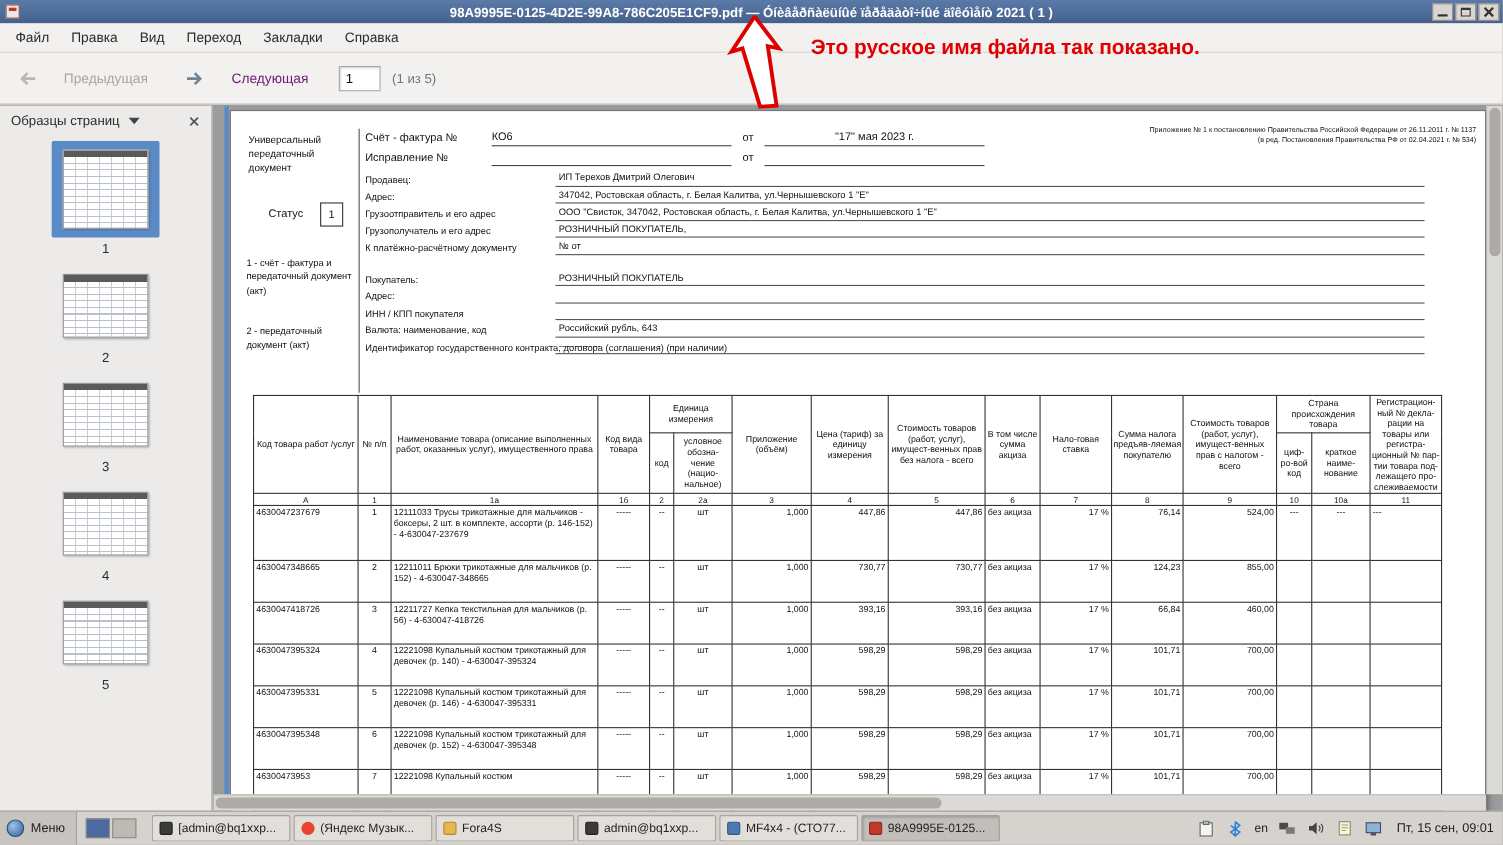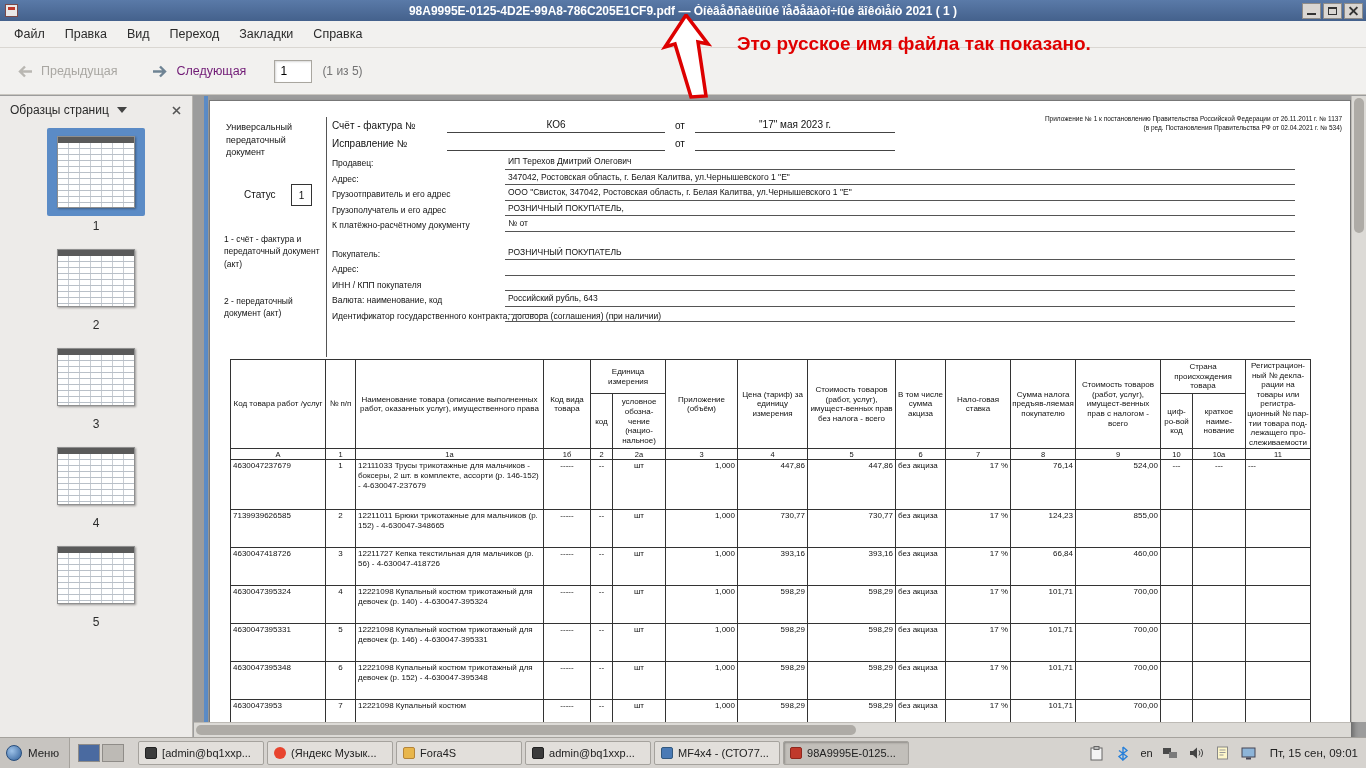--- a/index.html
+++ b/index.html
@@ -20,21 +20,21 @@
   .win-btn.close::after { transform:rotate(-45deg); }
 
   
   .menubar { position:absolute; top:21px; left:0; right:0; height:27px; background:#f2f1ef;
     border-bottom:1px solid #dad7d2; display:flex; align-items:stretch; padding-left:4px; }
   .menu-item { padding:6px 10px 0 10px; font-size:12.5px; color:#2b2b2b; }
 
   
   .toolbar { position:absolute; top:48px; left:0; right:0; height:47px; background:#f2f1ef;
     border-bottom:1px solid #c9c6c0; display:flex; align-items:center; }
-  .tool-btn { display:flex; align-items:center; gap:7px; font-size:12.5px; padding:6px 6px; }
+  .tool-btn { display:flex; align-items:center; gap:24px; font-size:12.5px; padding:6px 6px; }
   .tool-prev { margin-left:10px; color:#a9a7a2; }
   .tool-next { margin-left:22px; color:#701a75; }
   .page-input { margin-left:22px; width:38px; height:23px; background:#fff; border:1px solid #a9a69f;
     box-shadow:inset 1px 1px 2px rgba(0,0,0,.15); font-size:12px; padding:2px 5px; font-family:"Liberation Sans",sans-serif; }
   .page-info { margin-left:10px; font-size:12px; color:#737373; }
   .zoom-combo { margin-left:62px; width:155px; height:29px; background:#fff; border:1px solid #a9a69f;
     border-radius:2px; display:flex; align-items:center; padding-left:9px; font-size:12px; color:#222; position:relative; }
   .zoom-arrow { position:absolute; right:9px; top:12px; width:0; height:0;
     border-left:5px solid transparent; border-right:5px solid transparent; border-top:6px solid #444; }
 
@@ -78,21 +78,21 @@
   .inv-vrule { position:absolute; left:116px; top:16px; height:240px; border-left:1px solid #555; }
   .inv-status-lbl { position:absolute; left:34px; top:88px; font-size:10px; }
   .inv-status-box { position:absolute; left:81px; top:83px; width:21px; height:22px; border:1px solid #333;
     text-align:center; font-size:10px; line-height:22px; }
   .inv-note1 { position:absolute; left:14px; top:132px; width:104px; font-size:8.5px; line-height:1.45; }
   .inv-note2 { position:absolute; left:14px; top:194px; width:104px; font-size:8.5px; line-height:1.45; }
   .inv-appendix { position:absolute; right:8px; top:13px; width:570px; font-size:6.5px; line-height:1.4; text-align:right; }
 
   .inv-line { position:absolute; left:117px; height:15px; font-size:10px; }
   .inv-line .lab { position:absolute; left:5px; top:1px; white-space:nowrap; }
-  .inv-line .seg1 { position:absolute; left:120px; width:218px; top:0; height:14px; border-bottom:1px solid #444; text-align:center; }
+  .inv-line .seg1 { position:absolute; left:120px; width:218px; top:0; height:14px; border-bottom:1px solid #444; }
   .inv-line .ot { position:absolute; left:348px; top:1px; }
   .inv-line .seg2 { position:absolute; left:368px; width:200px; top:0; height:14px; border-bottom:1px solid #444; text-align:center; }
   .inv-line1 { top:18px; }
   .inv-line2 { top:36px; }
 
   .inv-fields { position:absolute; left:117px; top:55px; right:55px; }
   .field-row { position:relative; height:15.5px; font-size:8.5px; }
   .field-row:nth-child(6) { margin-top:13px; }
   .f-label { position:absolute; left:5px; top:2px; white-space:nowrap; }
   .f-value { position:absolute; left:178px; right:0; top:0; height:13.5px; border-bottom:1px solid #555; padding-left:3px; white-space:nowrap; overflow:hidden; }
@@ -367,21 +367,21 @@
             <td class="c8">447,86</td>
             <td class="c9">без акциза</td>
             <td class="c10">17 %</td>
             <td class="c11">76,14</td>
             <td class="c12">524,00</td>
             <td class="c13">---</td>
             <td class="c14">---</td>
             <td class="c15">---</td>
           </tr>
           <tr>
-            <td class="c0">7139939626585</td>
+            <td class="c0">4630047348665</td>
             <td class="c1">2</td>
             <td class="c2">12211011 Брюки трикотажные для мальчиков (р. 152) - 4-630047-348665</td>
             <td class="c3">-----</td>
             <td class="c4">--</td>
             <td class="c5">шт</td>
             <td class="c6">1,000</td>
             <td class="c7">730,77</td>
             <td class="c8">730,77</td>
             <td class="c9">без акциза</td>
             <td class="c10">17 %</td>

